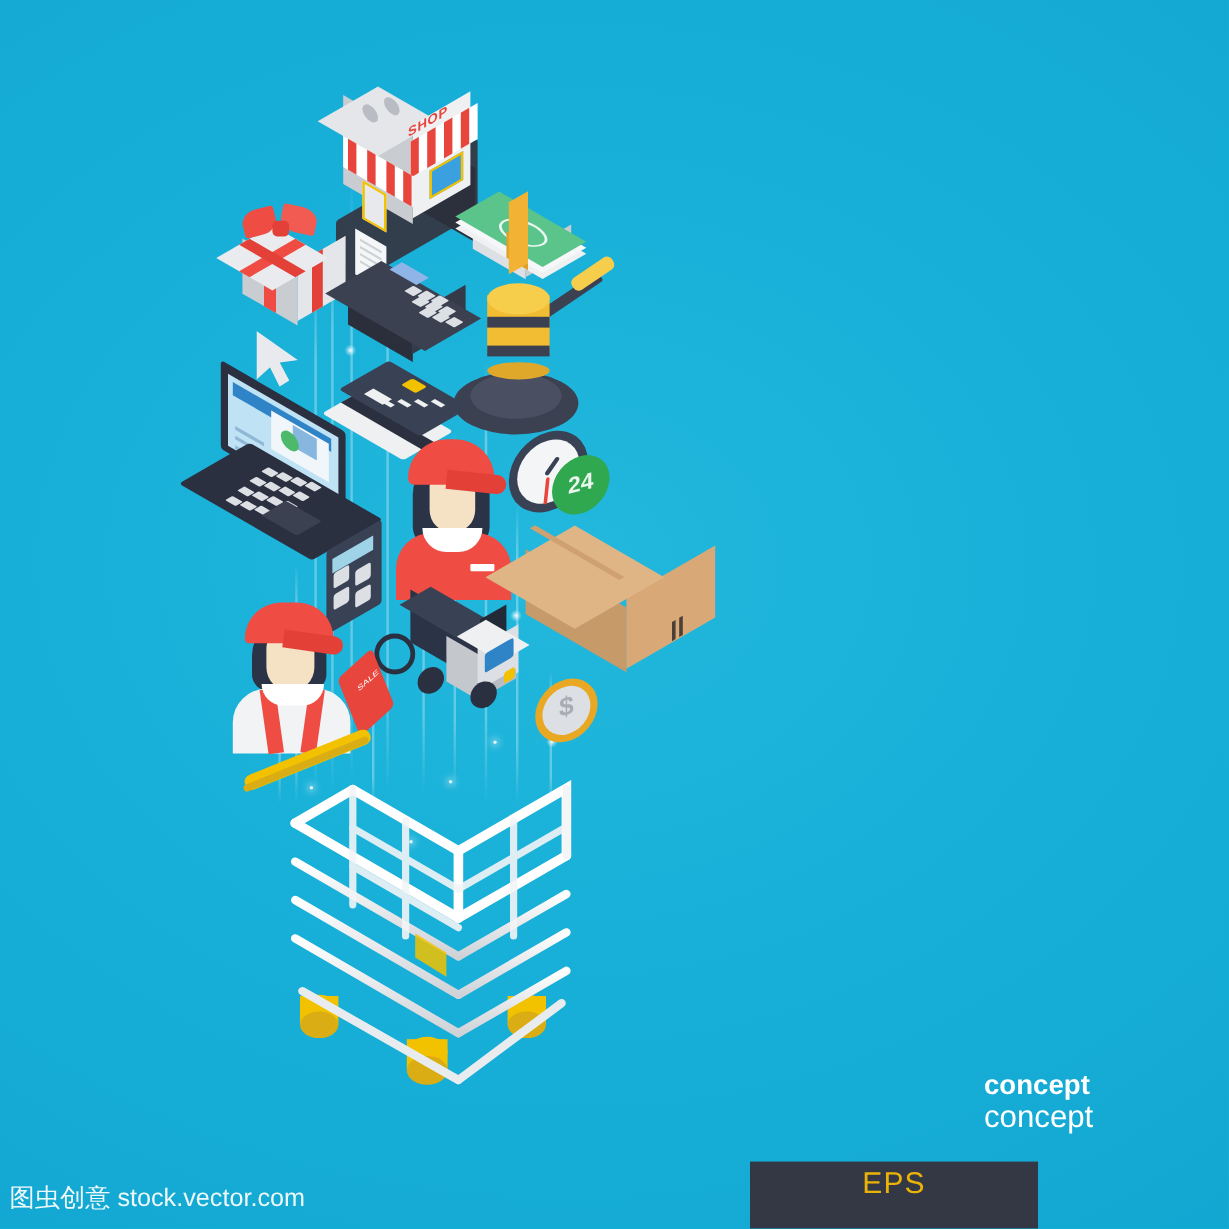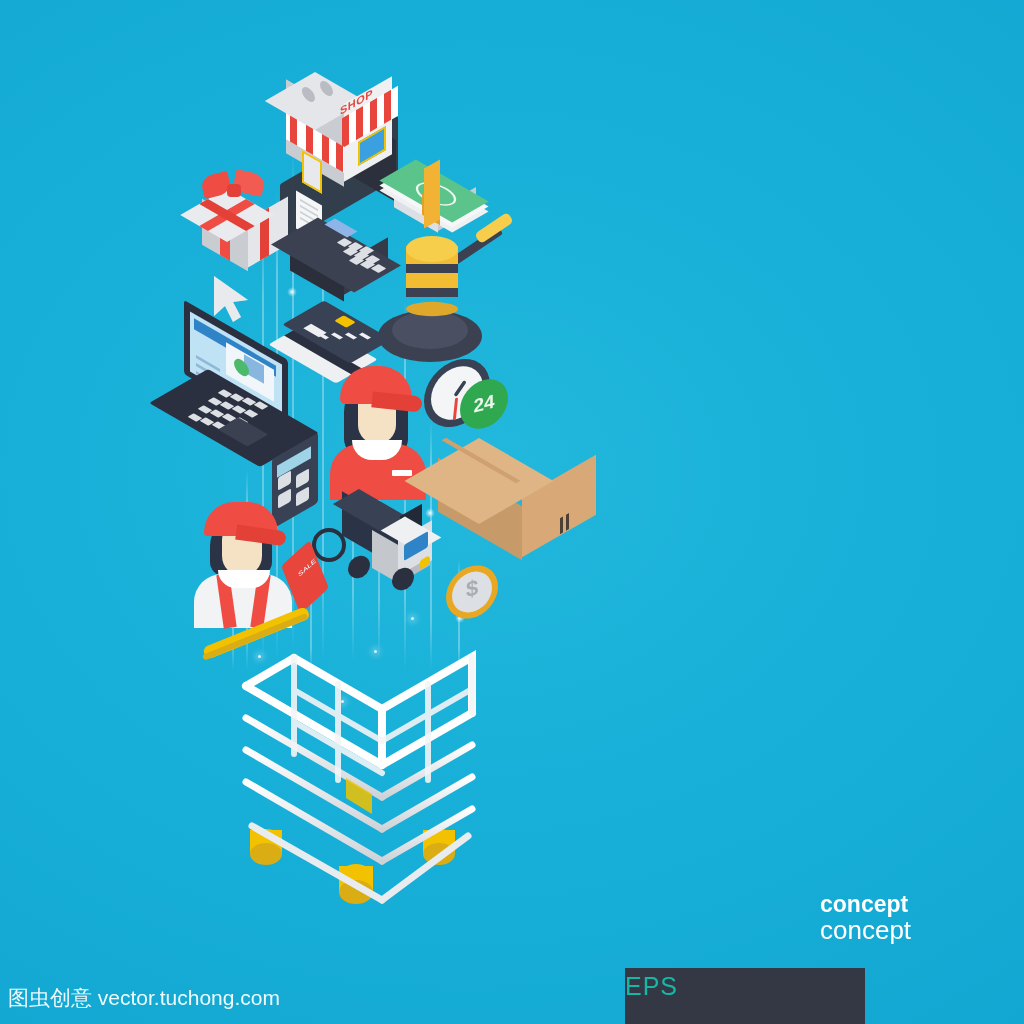--- a/index.html
+++ b/index.html
@@ -202,21 +202,21 @@
   #cart svg{display:block;}
 
   
   #title{position:absolute;left:527px;top:895px;color:#ffffff;font-size:48px;letter-spacing:1px;
      font-weight:300;line-height:1;font-family:"Liberation Sans",sans-serif;}
   #sub1{position:absolute;left:820px;top:893px;color:#ffffff;font-size:23px;font-weight:bold;
      line-height:1;font-family:"Liberation Sans",sans-serif;}
   #sub2{position:absolute;left:820px;top:917px;color:#ffffff;font-size:26px;font-weight:300;
      line-height:1;font-family:Liberation Sans, sans-serif;}
   #epsbox{position:absolute;left:625px;top:968px;width:240px;height:56px;background:#343845;}
-  #epsbox .eps{position:absolute;left:0;top:4px;width:240px;text-align:left;color:#14b8a6;
+  #epsbox .eps{position:absolute;left:0;top:4px;width:240px;text-align:center;color:#eab308;
      font-size:25px;font-weight:300;letter-spacing:1px;font-family:"Liberation Sans",sans-serif;}
   #epsbox .vec{position:absolute;left:0;top:26px;width:240px;text-align:center;color:#ffffff;
      font-size:19px;font-weight:bold;letter-spacing:.3px;font-family:"Liberation Sans",sans-serif;}
   #wm{position:absolute;left:8px;top:984px;color:rgba(255,255,255,.93);font-size:21px;
      font-family:"Liberation Sans",sans-serif;white-space:nowrap;}
 </style>
 </head>
 <body>
 
 <div id="stage">
@@ -525,14 +525,14 @@
     </svg>
   </div>
 
   <div id="sub1">concept</div>
   <div id="sub2">concept</div>
 
   <div id="epsbox">
     <div class="eps">EPS</div>
   </div>
 
-  <div id="wm">图虫创意 vector.tuchong.com</div>
+  <div id="wm">图虫创意 stock.vector.com</div>
 </div>
 
 </body></html>

